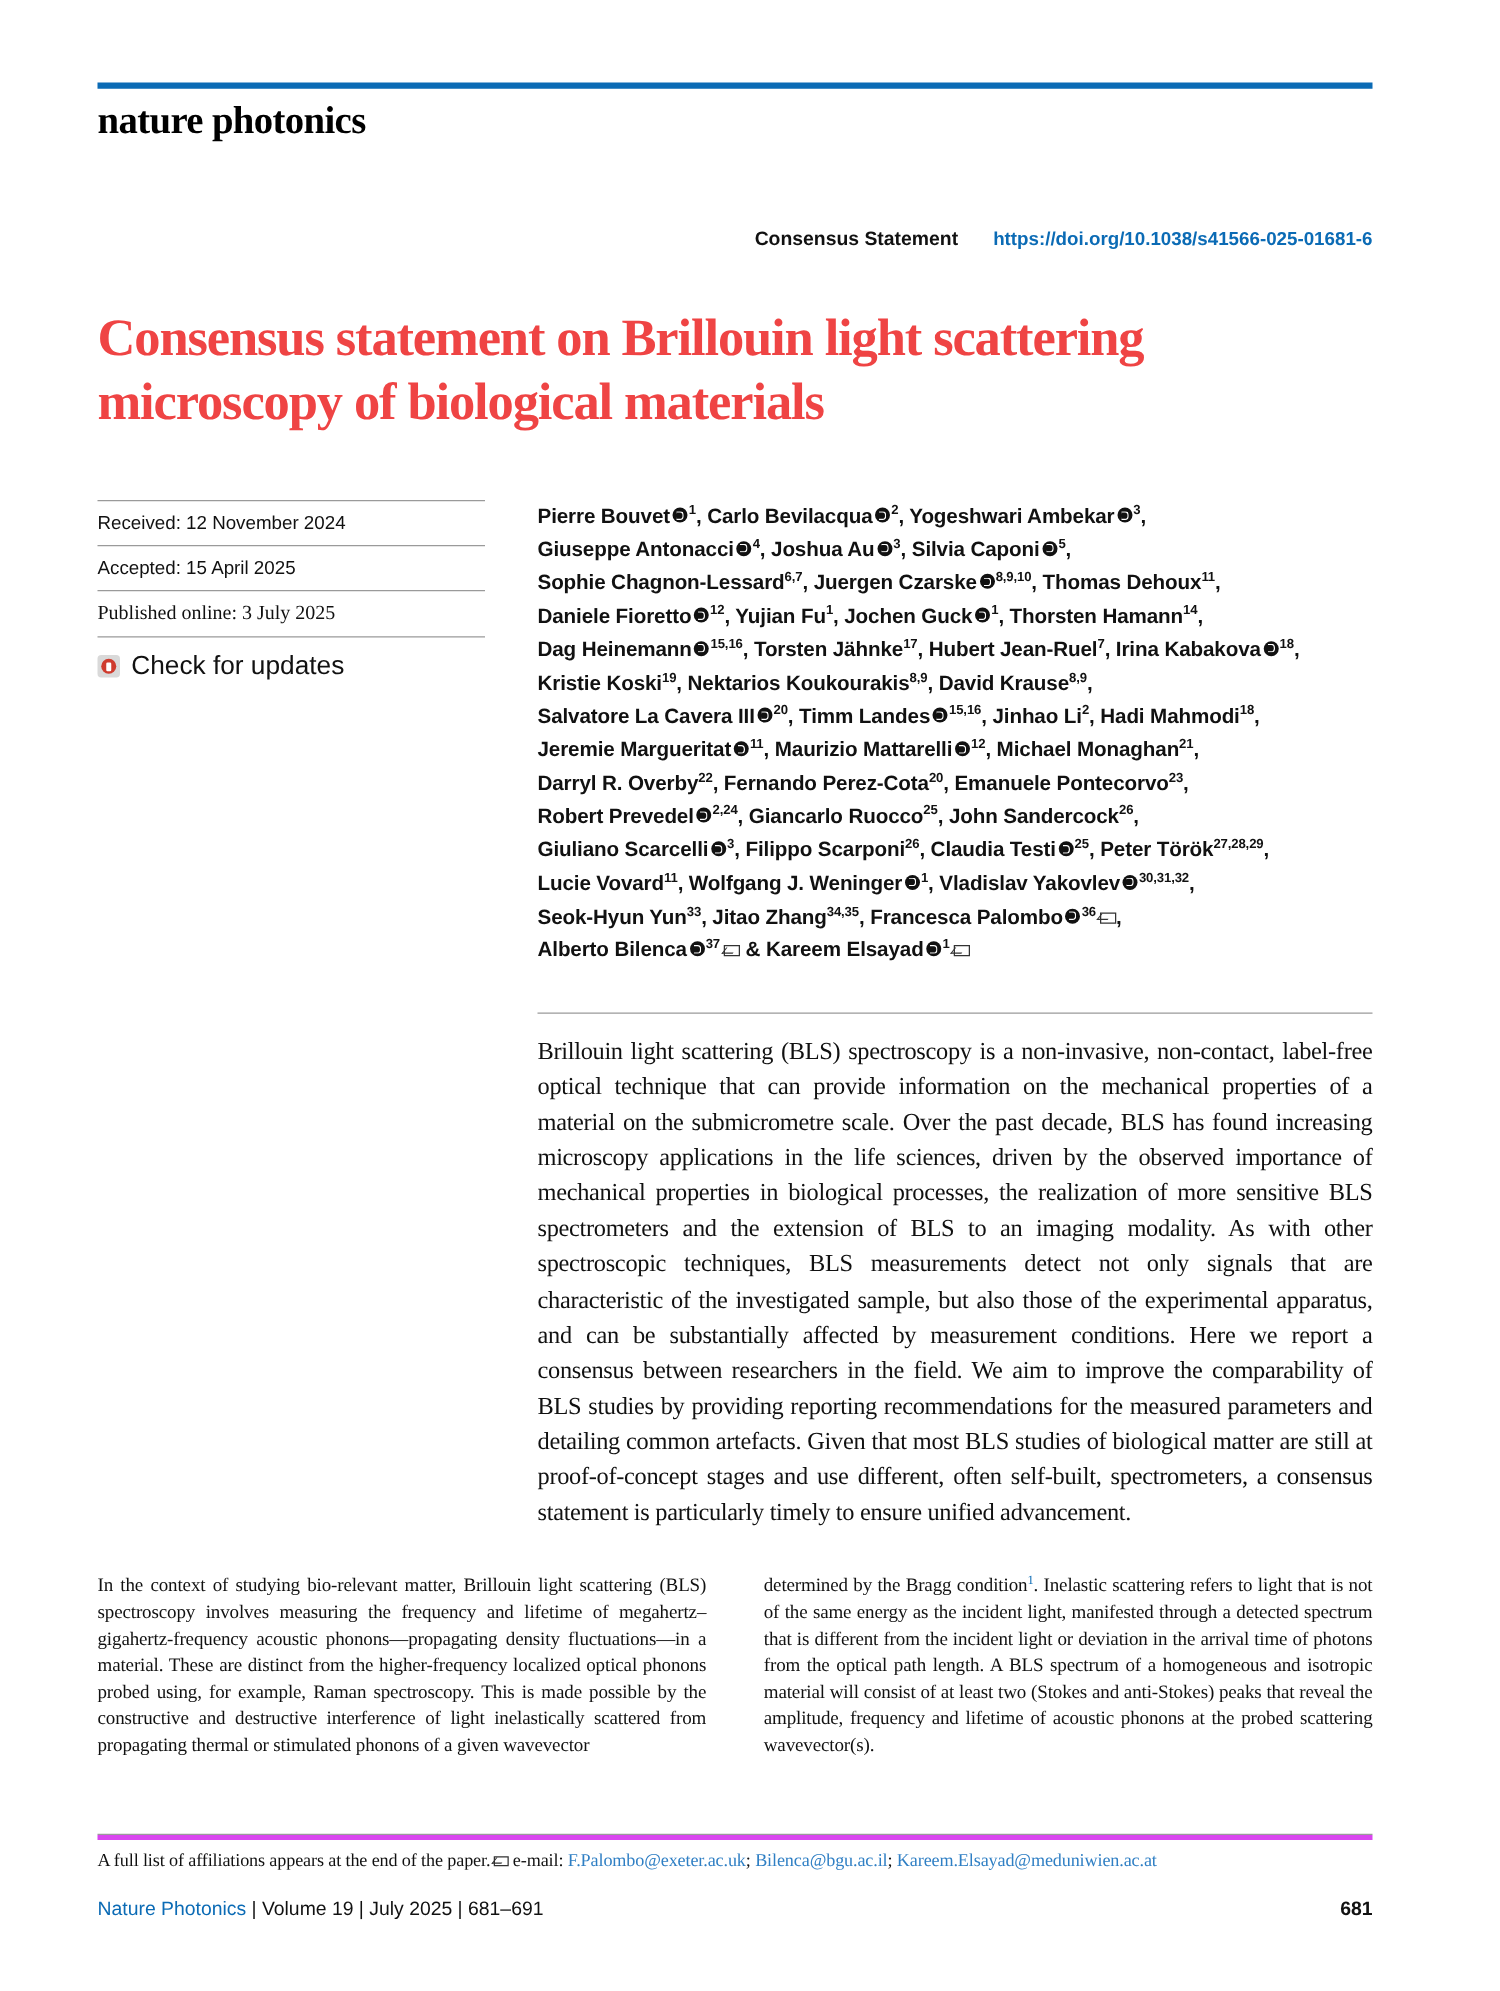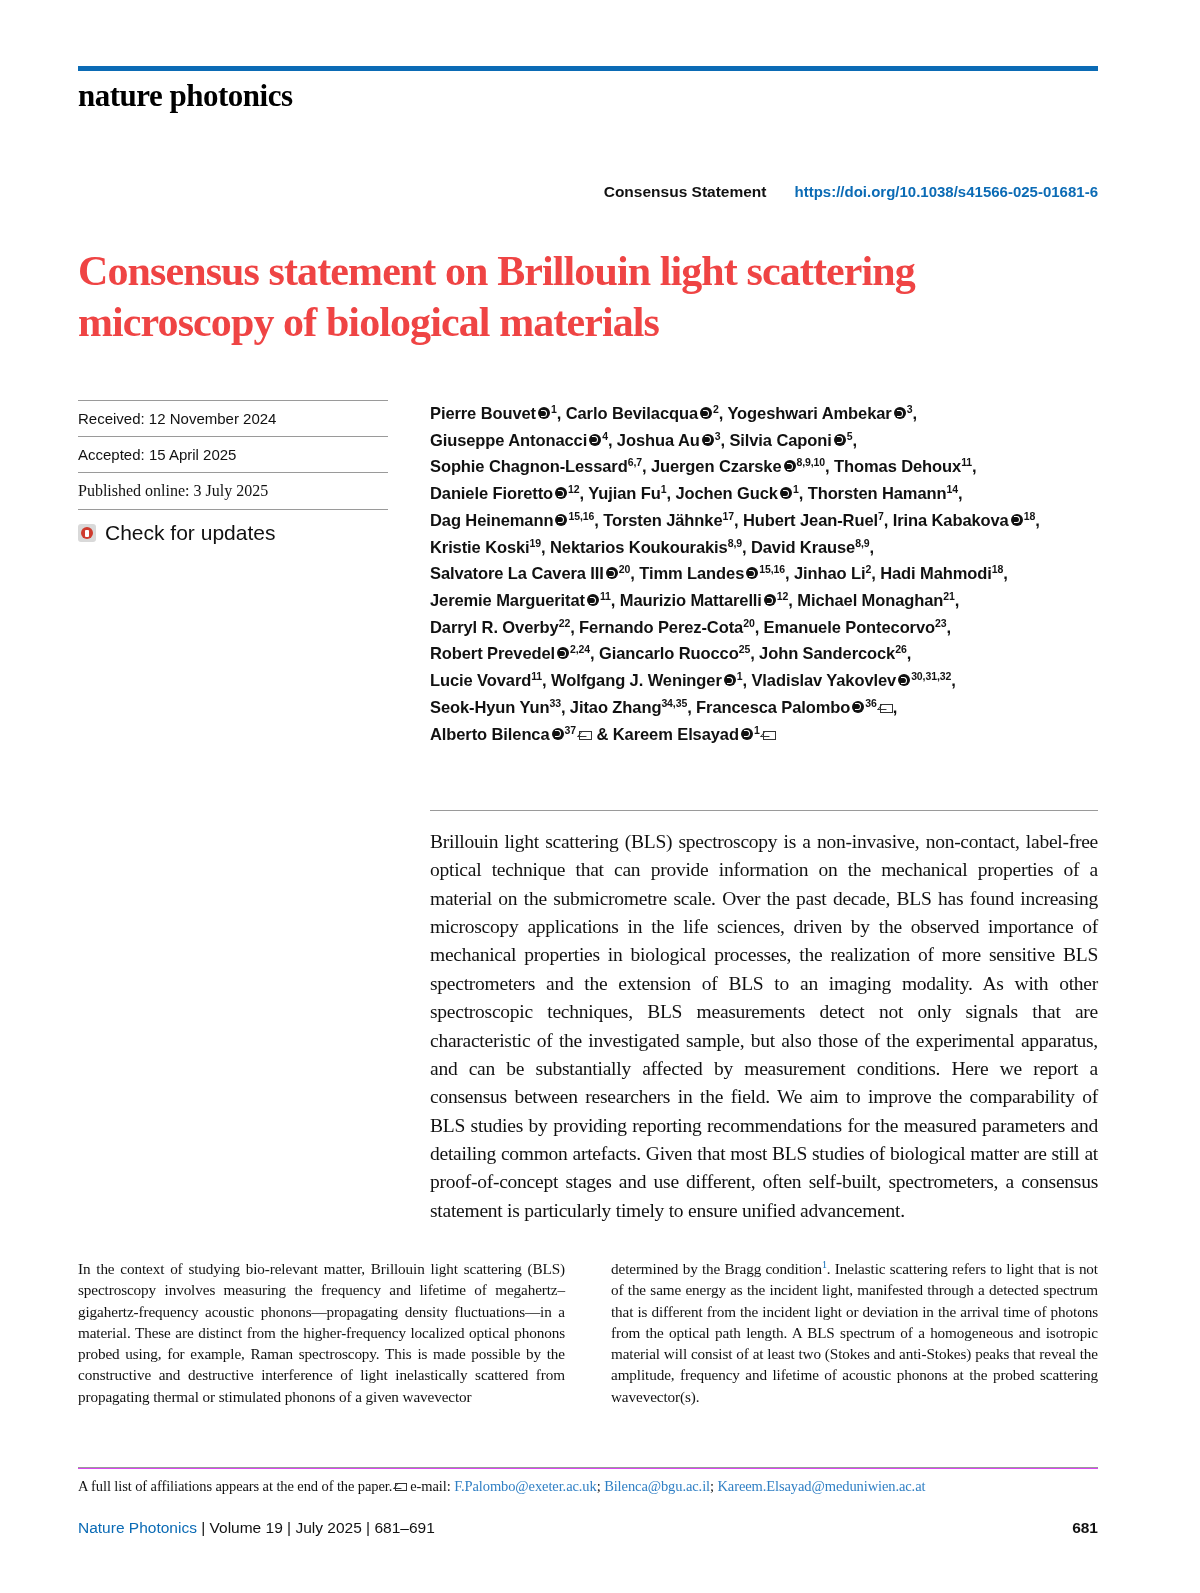--- a/index.html
+++ b/index.html
@@ -222,21 +222,21 @@
     letter-spacing: -0.1px;
   }
   .col sup { font-size: 10px; vertical-align: super; line-height: 0; }
   .col sup a { color: #0b6bb5; text-decoration: none; }
   
   .affil-note {
     position: absolute;
     left: 78px;
     right: 78px;
     top: 1468px;
-    border-top: 1px solid #d946ef;
+    border-top: 4px solid #d946ef;
     padding-top: 9px;
     font-family: "Liberation Serif", serif;
     font-size: 14.5px;
     color: #111;
     letter-spacing: -0.1px;
   }
   .affil-note .mailicon {
     display: inline-block;
     width: 12px; height: 8.5px;
     border: 1.2px solid #333;
@@ -310,20 +310,21 @@
     <div>Pierre Bouvet<span class="orcid"></span><sup>1</sup>, Carlo Bevilacqua<span class="orcid"></span><sup>2</sup>, Yogeshwari Ambekar<span class="orcid"></span><sup>3</sup>,</div>
     <div>Giuseppe Antonacci<span class="orcid"></span><sup>4</sup>, Joshua Au<span class="orcid"></span><sup>3</sup>, Silvia Caponi<span class="orcid"></span><sup>5</sup>,</div>
     <div>Sophie Chagnon-Lessard<sup>6,7</sup>, Juergen Czarske<span class="orcid"></span><sup>8,9,10</sup>, Thomas Dehoux<sup>11</sup>,</div>
     <div>Daniele Fioretto<span class="orcid"></span><sup>12</sup>, Yujian Fu<sup>1</sup>, Jochen Guck<span class="orcid"></span><sup>1</sup>, Thorsten Hamann<sup>14</sup>,</div>
     <div>Dag Heinemann<span class="orcid"></span><sup>15,16</sup>, Torsten Jähnke<sup>17</sup>, Hubert Jean-Ruel<sup>7</sup>, Irina Kabakova<span class="orcid"></span><sup>18</sup>,</div>
     <div>Kristie Koski<sup>19</sup>, Nektarios Koukourakis<sup>8,9</sup>, David Krause<sup>8,9</sup>,</div>
     <div>Salvatore La Cavera III<span class="orcid"></span><sup>20</sup>, Timm Landes<span class="orcid"></span><sup>15,16</sup>, Jinhao Li<sup>2</sup>, Hadi Mahmodi<sup>18</sup>,</div>
     <div>Jeremie Margueritat<span class="orcid"></span><sup>11</sup>, Maurizio Mattarelli<span class="orcid"></span><sup>12</sup>, Michael Monaghan<sup>21</sup>,</div>
     <div>Darryl R. Overby<sup>22</sup>, Fernando Perez-Cota<sup>20</sup>, Emanuele Pontecorvo<sup>23</sup>,</div>
     <div>Robert Prevedel<span class="orcid"></span><sup>2,24</sup>, Giancarlo Ruocco<sup>25</sup>, John Sandercock<sup>26</sup>,</div>
+    <div>Giuliano Scarcelli<span class="orcid"></span><sup>3</sup>, Filippo Scarponi<sup>26</sup>, Claudia Testi<span class="orcid"></span><sup>25</sup>, Peter Török<sup>27,28,29</sup>,</div>
     <div>Lucie Vovard<sup>11</sup>, Wolfgang J. Weninger<span class="orcid"></span><sup>1</sup>, Vladislav Yakovlev<span class="orcid"></span><sup>30,31,32</sup>,</div>
     <div>Seok-Hyun Yun<sup>33</sup>, Jitao Zhang<sup>34,35</sup>, Francesca Palombo<span class="orcid"></span><sup>36</sup><span class="envelope"></span>,</div>
     <div>Alberto Bilenca<span class="orcid"></span><sup>37</sup><span class="envelope"></span> &amp; Kareem Elsayad<span class="orcid"></span><sup>1</sup><span class="envelope"></span></div>
   </div>
 
   <div class="abstract">Brillouin light scattering (BLS) spectroscopy is a non-invasive, non-contact, label-free optical technique that can provide information on the mechanical properties of a material on the submicrometre scale. Over the past decade, BLS has found increasing microscopy applications in the life sciences, driven by the observed importance of mechanical properties in biological processes, the realization of more sensitive BLS spectrometers and the extension of BLS to an imaging modality. As with other spectroscopic techniques, BLS measurements detect not only signals that are characteristic of the investigated sample, but also those of the experimental apparatus, and can be substantially affected by measurement conditions. Here we report a consensus between researchers in the field. We aim to improve the comparability of BLS studies by providing reporting recommendations for the measured parameters and detailing common artefacts. Given that most BLS studies of biological matter are still at proof-of-concept stages and use different, often self-built, spectrometers, a consensus statement is particularly timely to ensure unified advancement.</div>
 
   <div class="body-cols">
     <div class="col">In the context of studying bio-relevant matter, Brillouin light scattering (BLS) spectroscopy involves measuring the frequency and lifetime of megahertz–gigahertz-frequency acoustic phonons—propagating density fluctuations—in a material. These are distinct from the higher-frequency localized optical phonons probed using, for example, Raman spectroscopy. This is made possible by the constructive and destructive interference of light inelastically scattered from propagating thermal or stimulated phonons of a given wavevector</div>
     <div class="col"><span>determined by the Bragg condition</span><sup><a href="#">1</a></sup><span>. Inelastic scattering refers to light that is not of the same energy as the incident light, manifested through a detected spectrum that is different from the incident light or deviation in the arrival time of photons from the optical path length. A BLS spectrum of a homogeneous and isotropic material will consist of at least two (Stokes and anti-Stokes) peaks that reveal the amplitude, frequency and lifetime of acoustic phonons at the probed scattering wavevector(s).</span></div>

